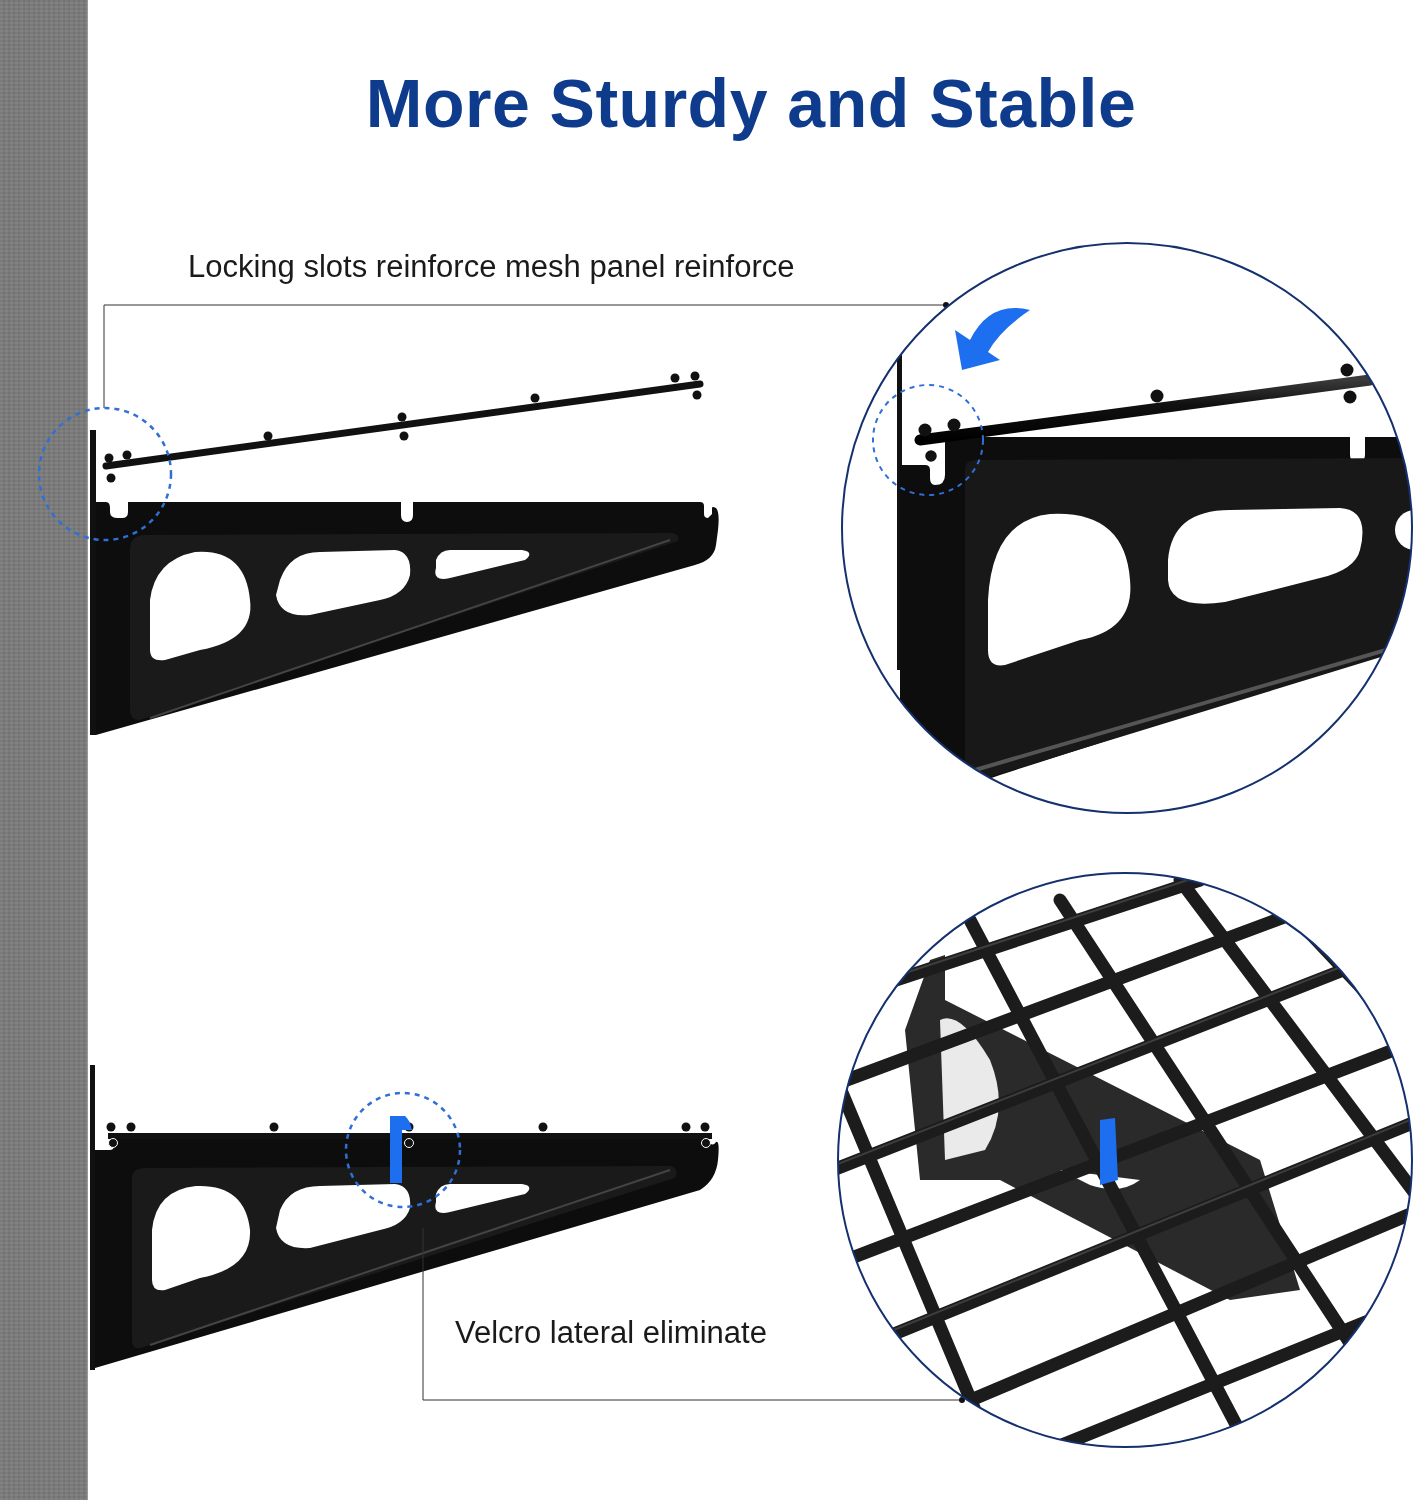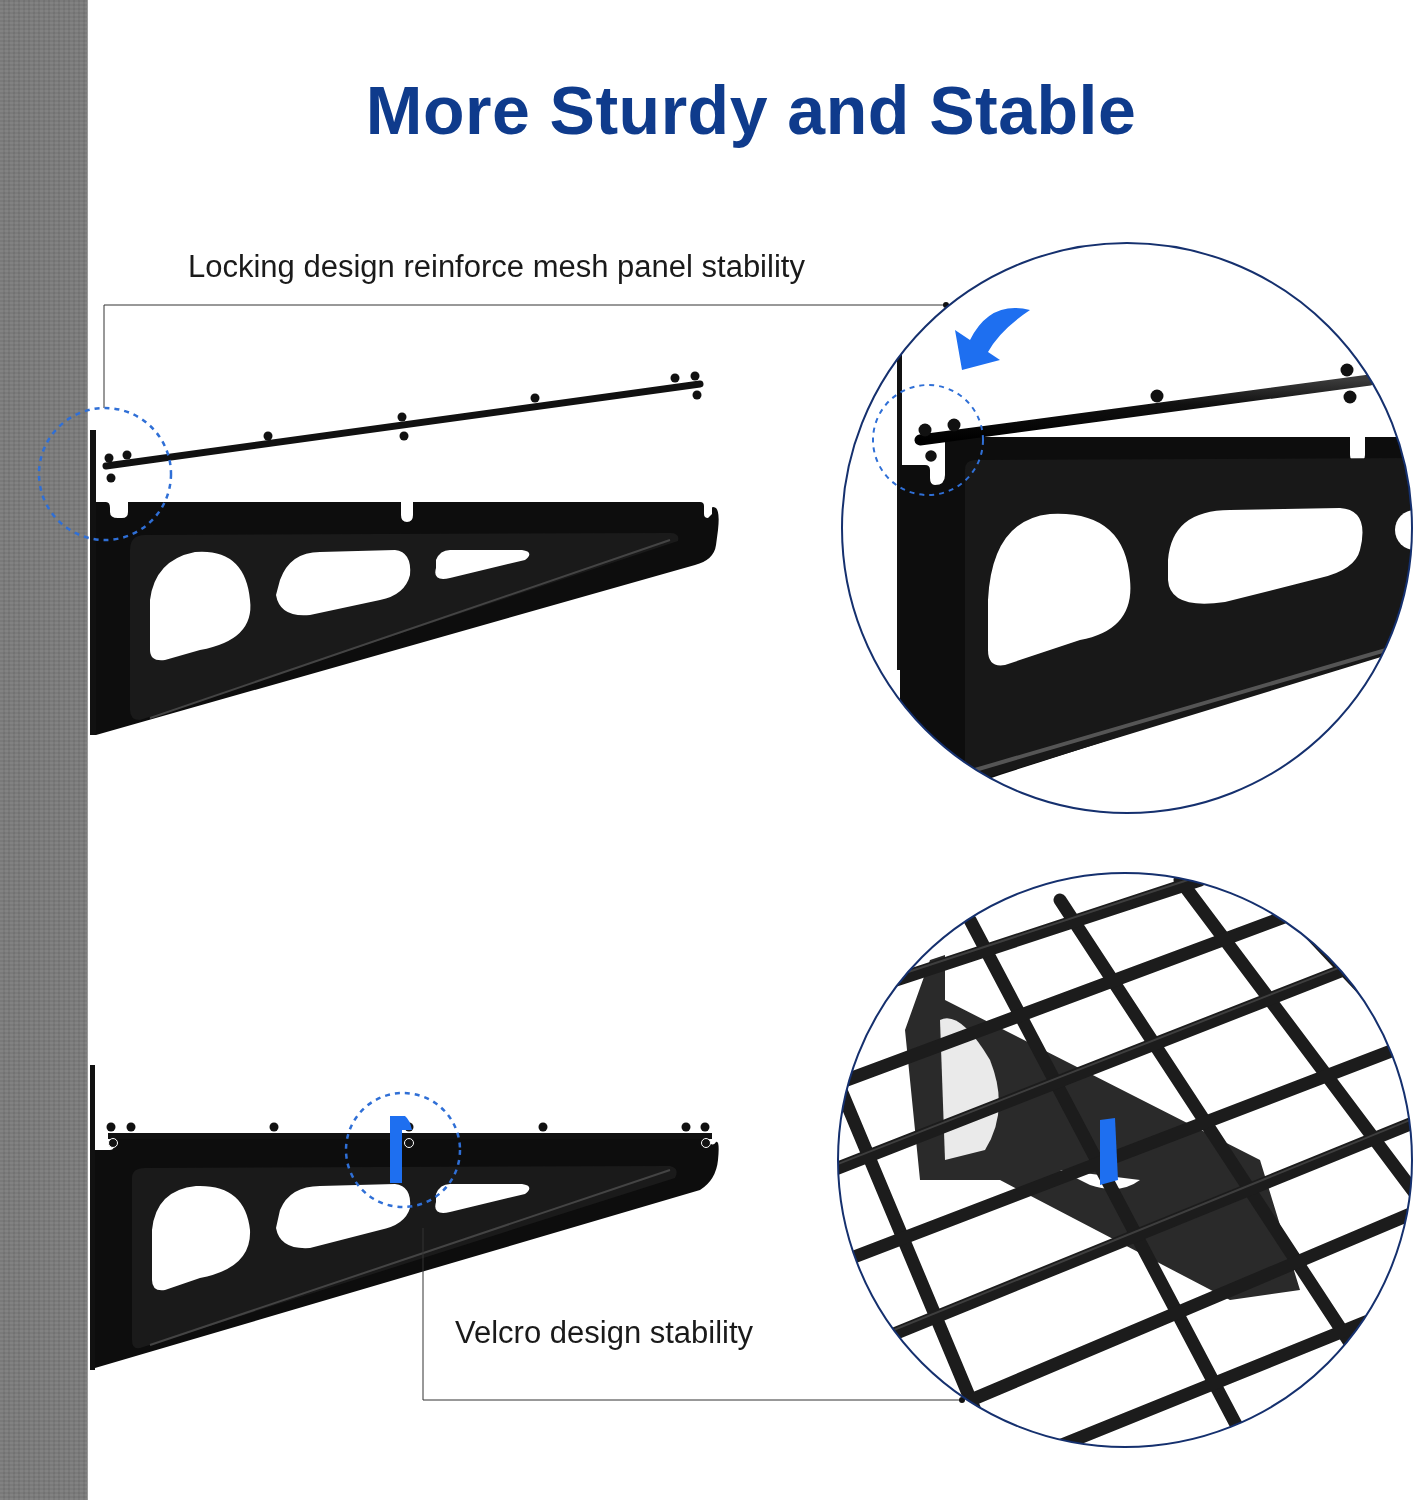--- a/index.html
+++ b/index.html
@@ -26,26 +26,26 @@
   }
   .caption-top { left: 188px; top: 246px; }
   .caption-bottom { left: 455px; top: 1312px; }
   svg.scene { position: absolute; left: 0; top: 0; }
 </style>
 </head>
 <body>
 
 <div class="wall"></div>
 
-<h1 class="title" style="margin:16px;">More Sturdy and Stable</h1>
+<h1 class="title" style="margin:9px;">More Sturdy and Stable</h1>
 
-<div class="caption caption-top">Locking design reinforce mesh panel stability</div>
+<div class="caption caption-top">Locking slots reinforce mesh panel reinforce</div>
 
 <div class="caption caption-bottom">
-  <div>Velcro design stability</div>
+  <div>Velcro lateral eliminate</div>
 </div>
 
 <svg class="scene" width="1415" height="1500" viewBox="0 0 1415 1500">
   <defs>
     <clipPath id="clipTop">
         <circle cx="1127" cy="528" r="285"></circle>
       </clipPath>
     <clipPath id="clipBot">
         <circle cx="1125" cy="1160" r="287"></circle>
       </clipPath>

